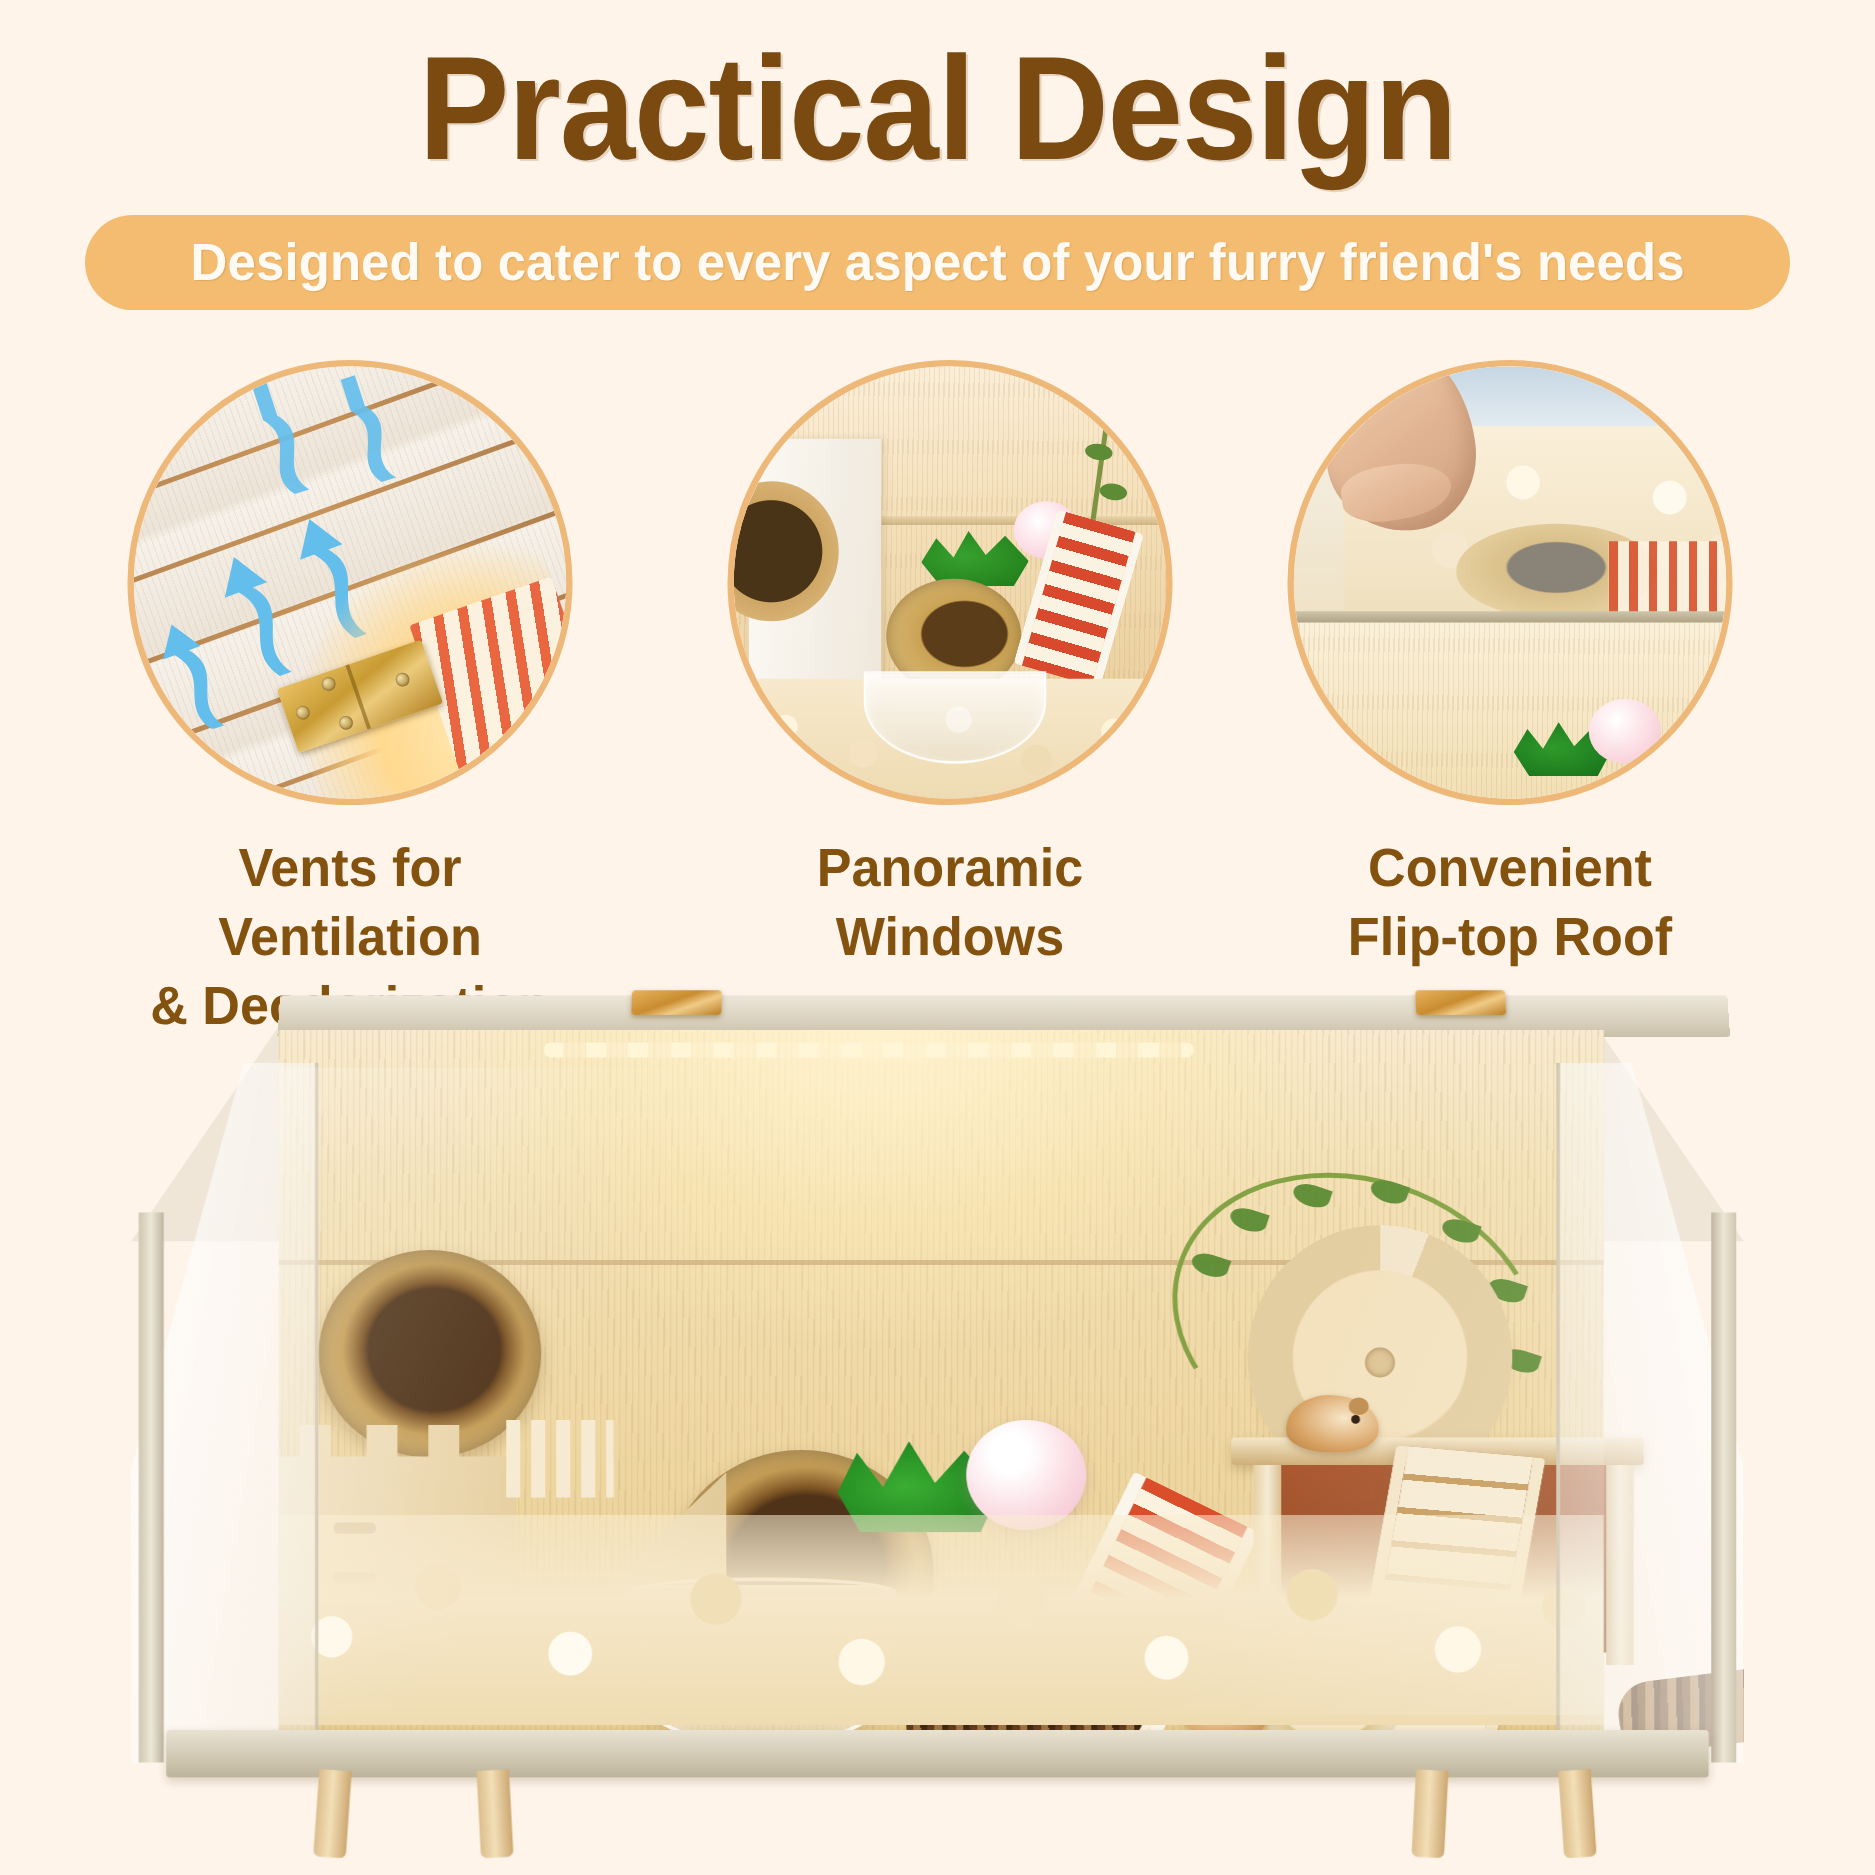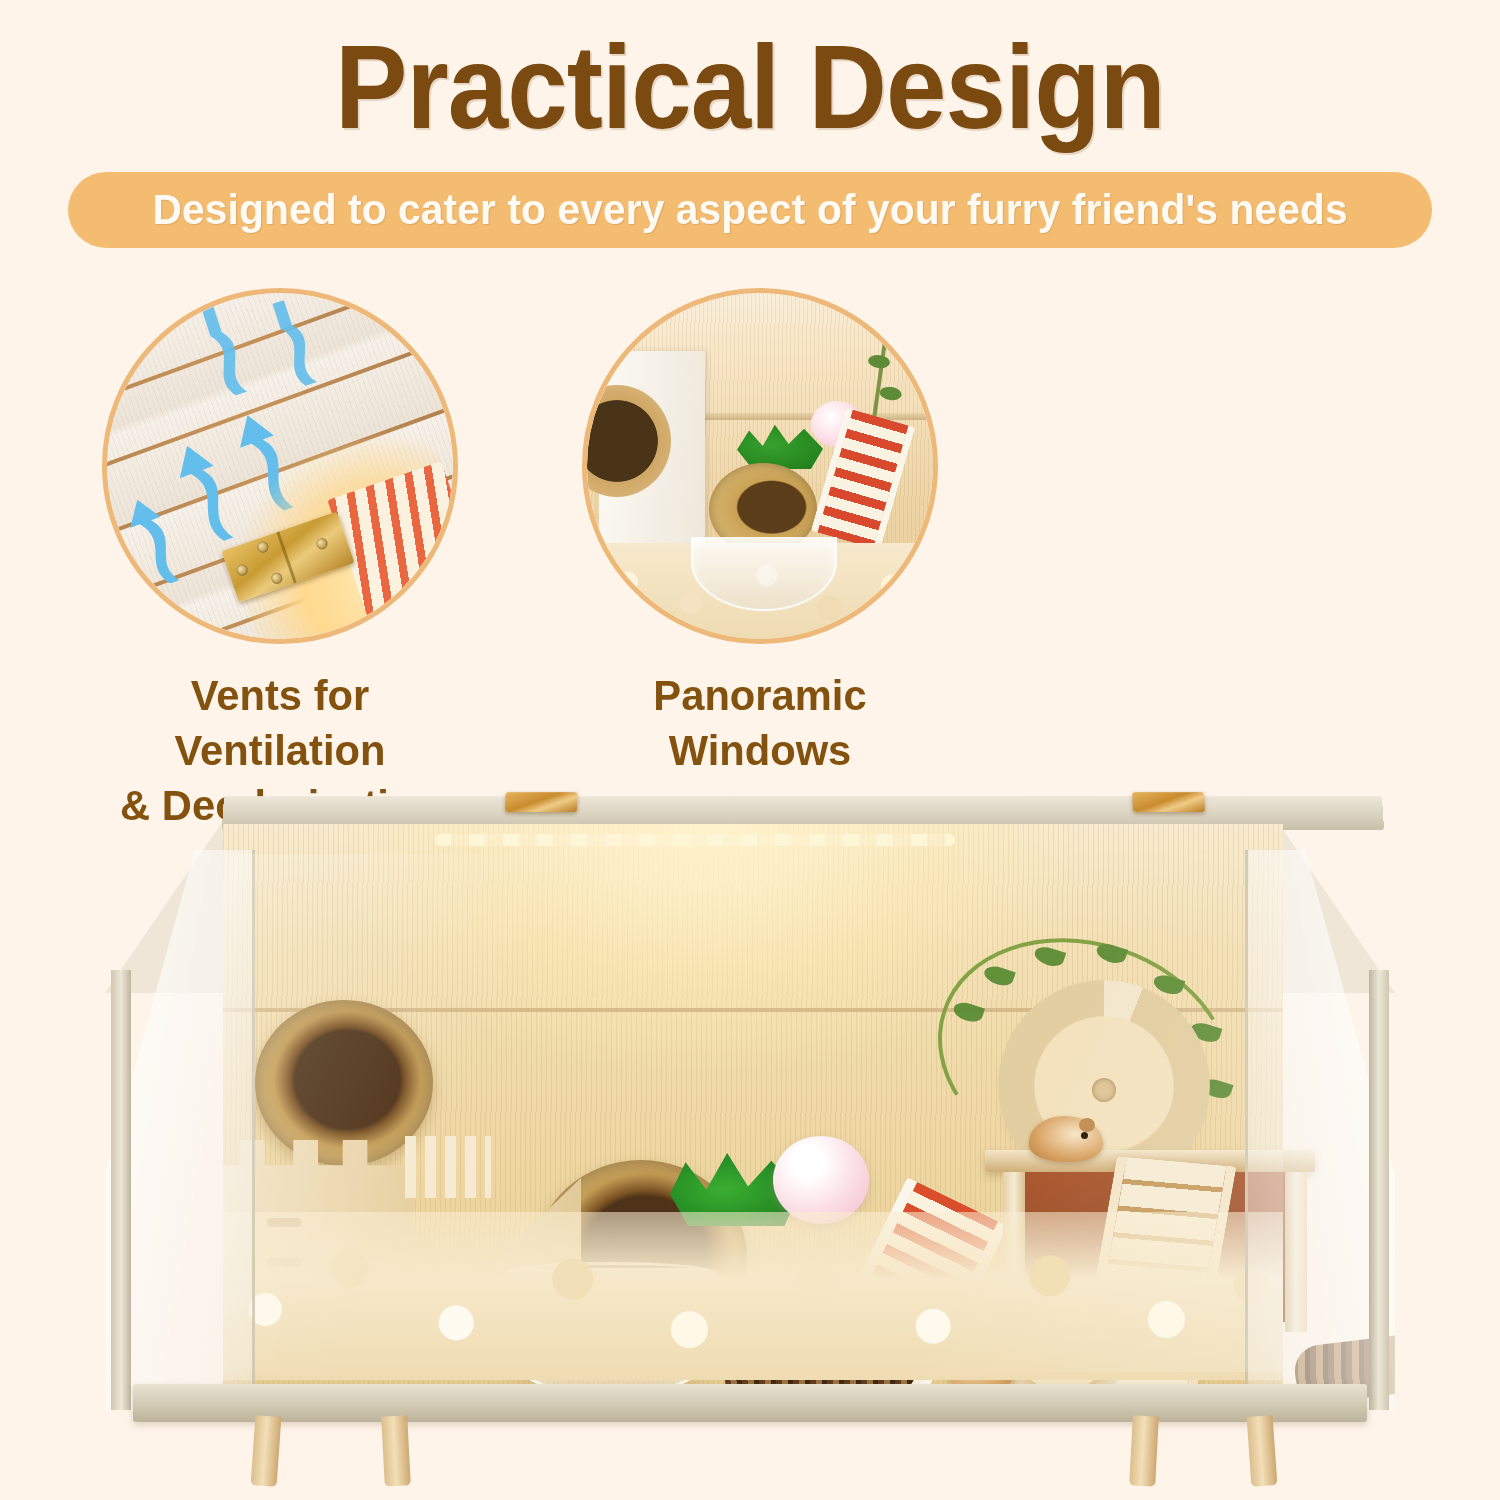--- a/index.html
+++ b/index.html
@@ -682,20 +682,45 @@
         <div class="c2-bedding"></div>
         <div class="c2-bowl"></div>
       </div>
     </div>
     <div class="caption">
       <div>Panoramic</div>
       <div>Windows</div>
     </div>
   </div>
 
+  <div class="feature f3">
+    <div class="circle">
+      <div class="circle-inner">
+        <div class="c3-bottom">
+          <div class="c3-bgrain"></div>
+        </div>
+        <div class="c3-leaf"></div>
+        <div class="c3-flower"></div>
+        <div class="c3-top">
+          <div class="c3-sky"></div>
+          <div class="c3-shavings"></div>
+          <div class="c3-nest"></div>
+          <div class="c3-stripes"></div>
+          <div class="c3-hand">
+            <div class="c3-finger"></div>
+          </div>
+        </div>
+        <div class="c3-divider"></div>
+      </div>
+    </div>
+    <div class="caption">
+      <div>Convenient</div>
+      <div>Flip-top Roof</div>
+    </div>
+  </div>
 </div>
 
 <div class="hero">
   <div class="cage">
 
     <div class="gable-l"></div>
     <div class="gable-r"></div>
 
     <div class="lid">
       <div class="lid-hinge lh1"></div>

